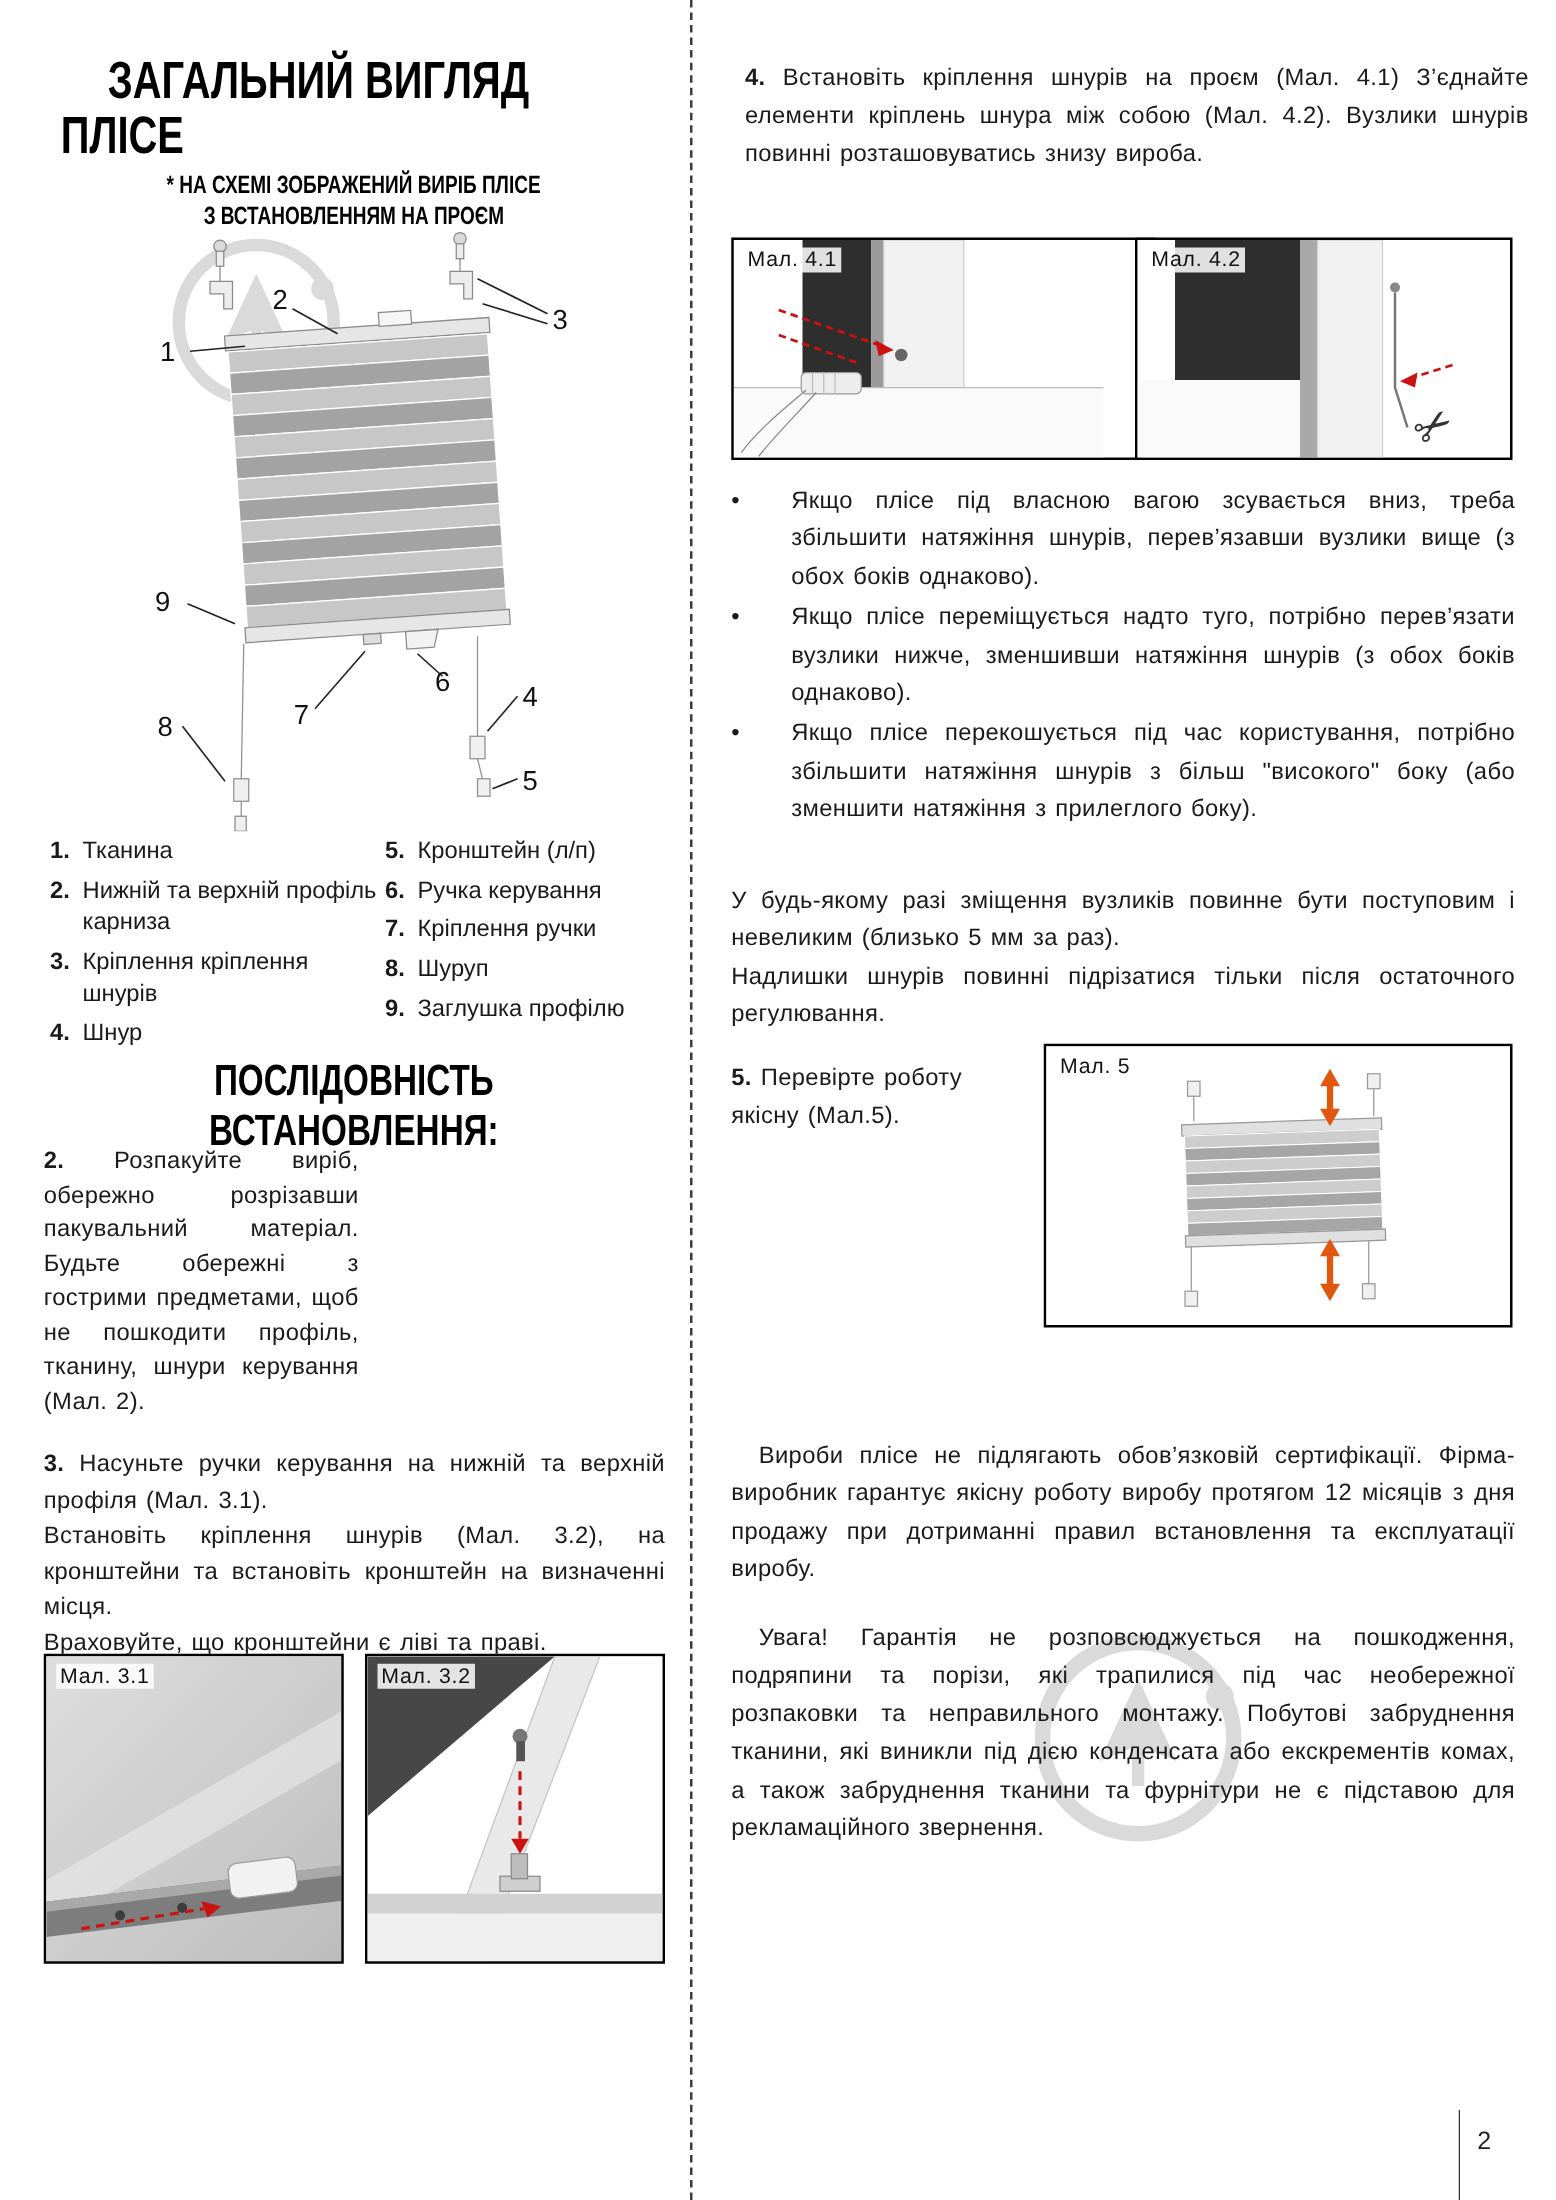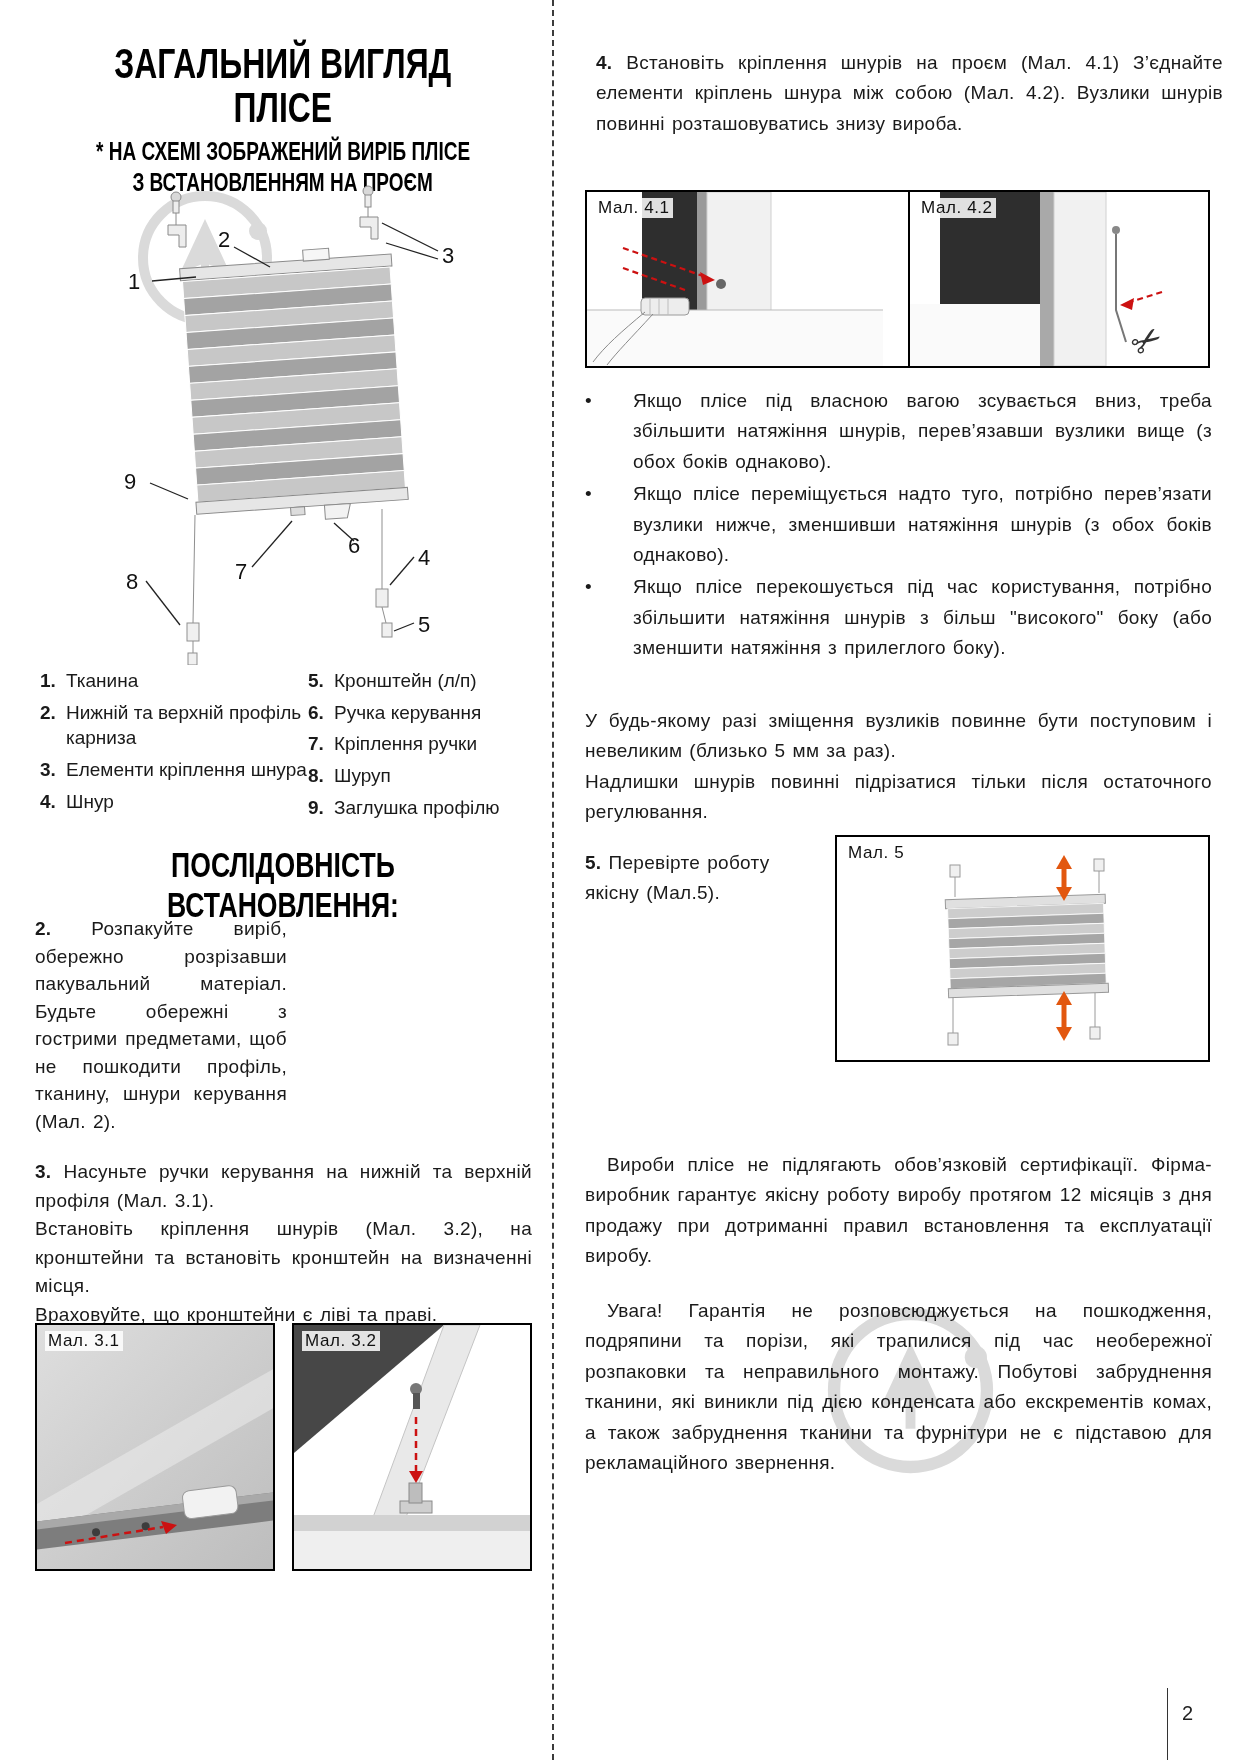--- a/index.html
+++ b/index.html
@@ -3,22 +3,22 @@
 <meta charset="utf-8">
 <style>
   * { margin:0; padding:0; box-sizing:border-box; }
   html,body { background:#ffffff; }
   body { font-family:"Liberation Sans", sans-serif; color:#1a1a1a; }
   .page { position:relative; width:1245px; height:1760px; background:#fff; overflow:hidden; }
   .abs { position:absolute; }
   .divider { position:absolute; left:552px; top:0; height:1760px; border-left:2px dashed #3c3c3c; }
 
   .condensed { display:inline-block; transform:scaleX(0.76); transform-origin:50% 50%; font-weight:800; letter-spacing:0; }
-  .title { width:500px; text-align:center; font-size:42px; line-height:1.05; color:#000; }
-  .subtitle { width:500px; text-align:center; font-size:25px; line-height:1.25; color:#000; }
+  .title { width:500px; text-align:left; font-size:42px; line-height:1.05; color:#000; }
+  .subtitle { width:500px; text-align:center; font-size:20px; line-height:1.25; color:#000; }
   .section-title { width:500px; text-align:center; font-size:35px; color:#000; }
   .warranty-title { width:627px; text-align:center; font-size:36px; color:#000; }
 
   .body-text { font-size:19px; line-height:1.6; text-align:justify; letter-spacing:0.3px; word-spacing:1.5px; }
   .tight { line-height:1.45; }
   .bnum { font-weight:bold; }
   .indent { text-indent:22px; }
 
   .legend { display:flex; font-size:19px; line-height:1.35; }
   .legend .col1 { width:268px; }
@@ -139,21 +139,21 @@
       <div class="legend-item">
         <span class="bnum">1.</span>
         <span>Тканина</span>
       </div>
       <div class="legend-item">
         <span class="bnum">2.</span>
         <span>Нижній та верхній профіль карниза</span>
       </div>
       <div class="legend-item">
         <span class="bnum">3.</span>
-        <span>Елементи кріплення шнура</span>
+        <span>Кріплення кріплення шнурів</span>
       </div>
       <div class="legend-item">
         <span class="bnum">4.</span>
         <span>Шнур</span>
       </div>
     </div>
     <div class="col2">
       <div class="legend-item">
         <span class="bnum">5.</span>
         <span>Кронштейн (л/п)</span>

